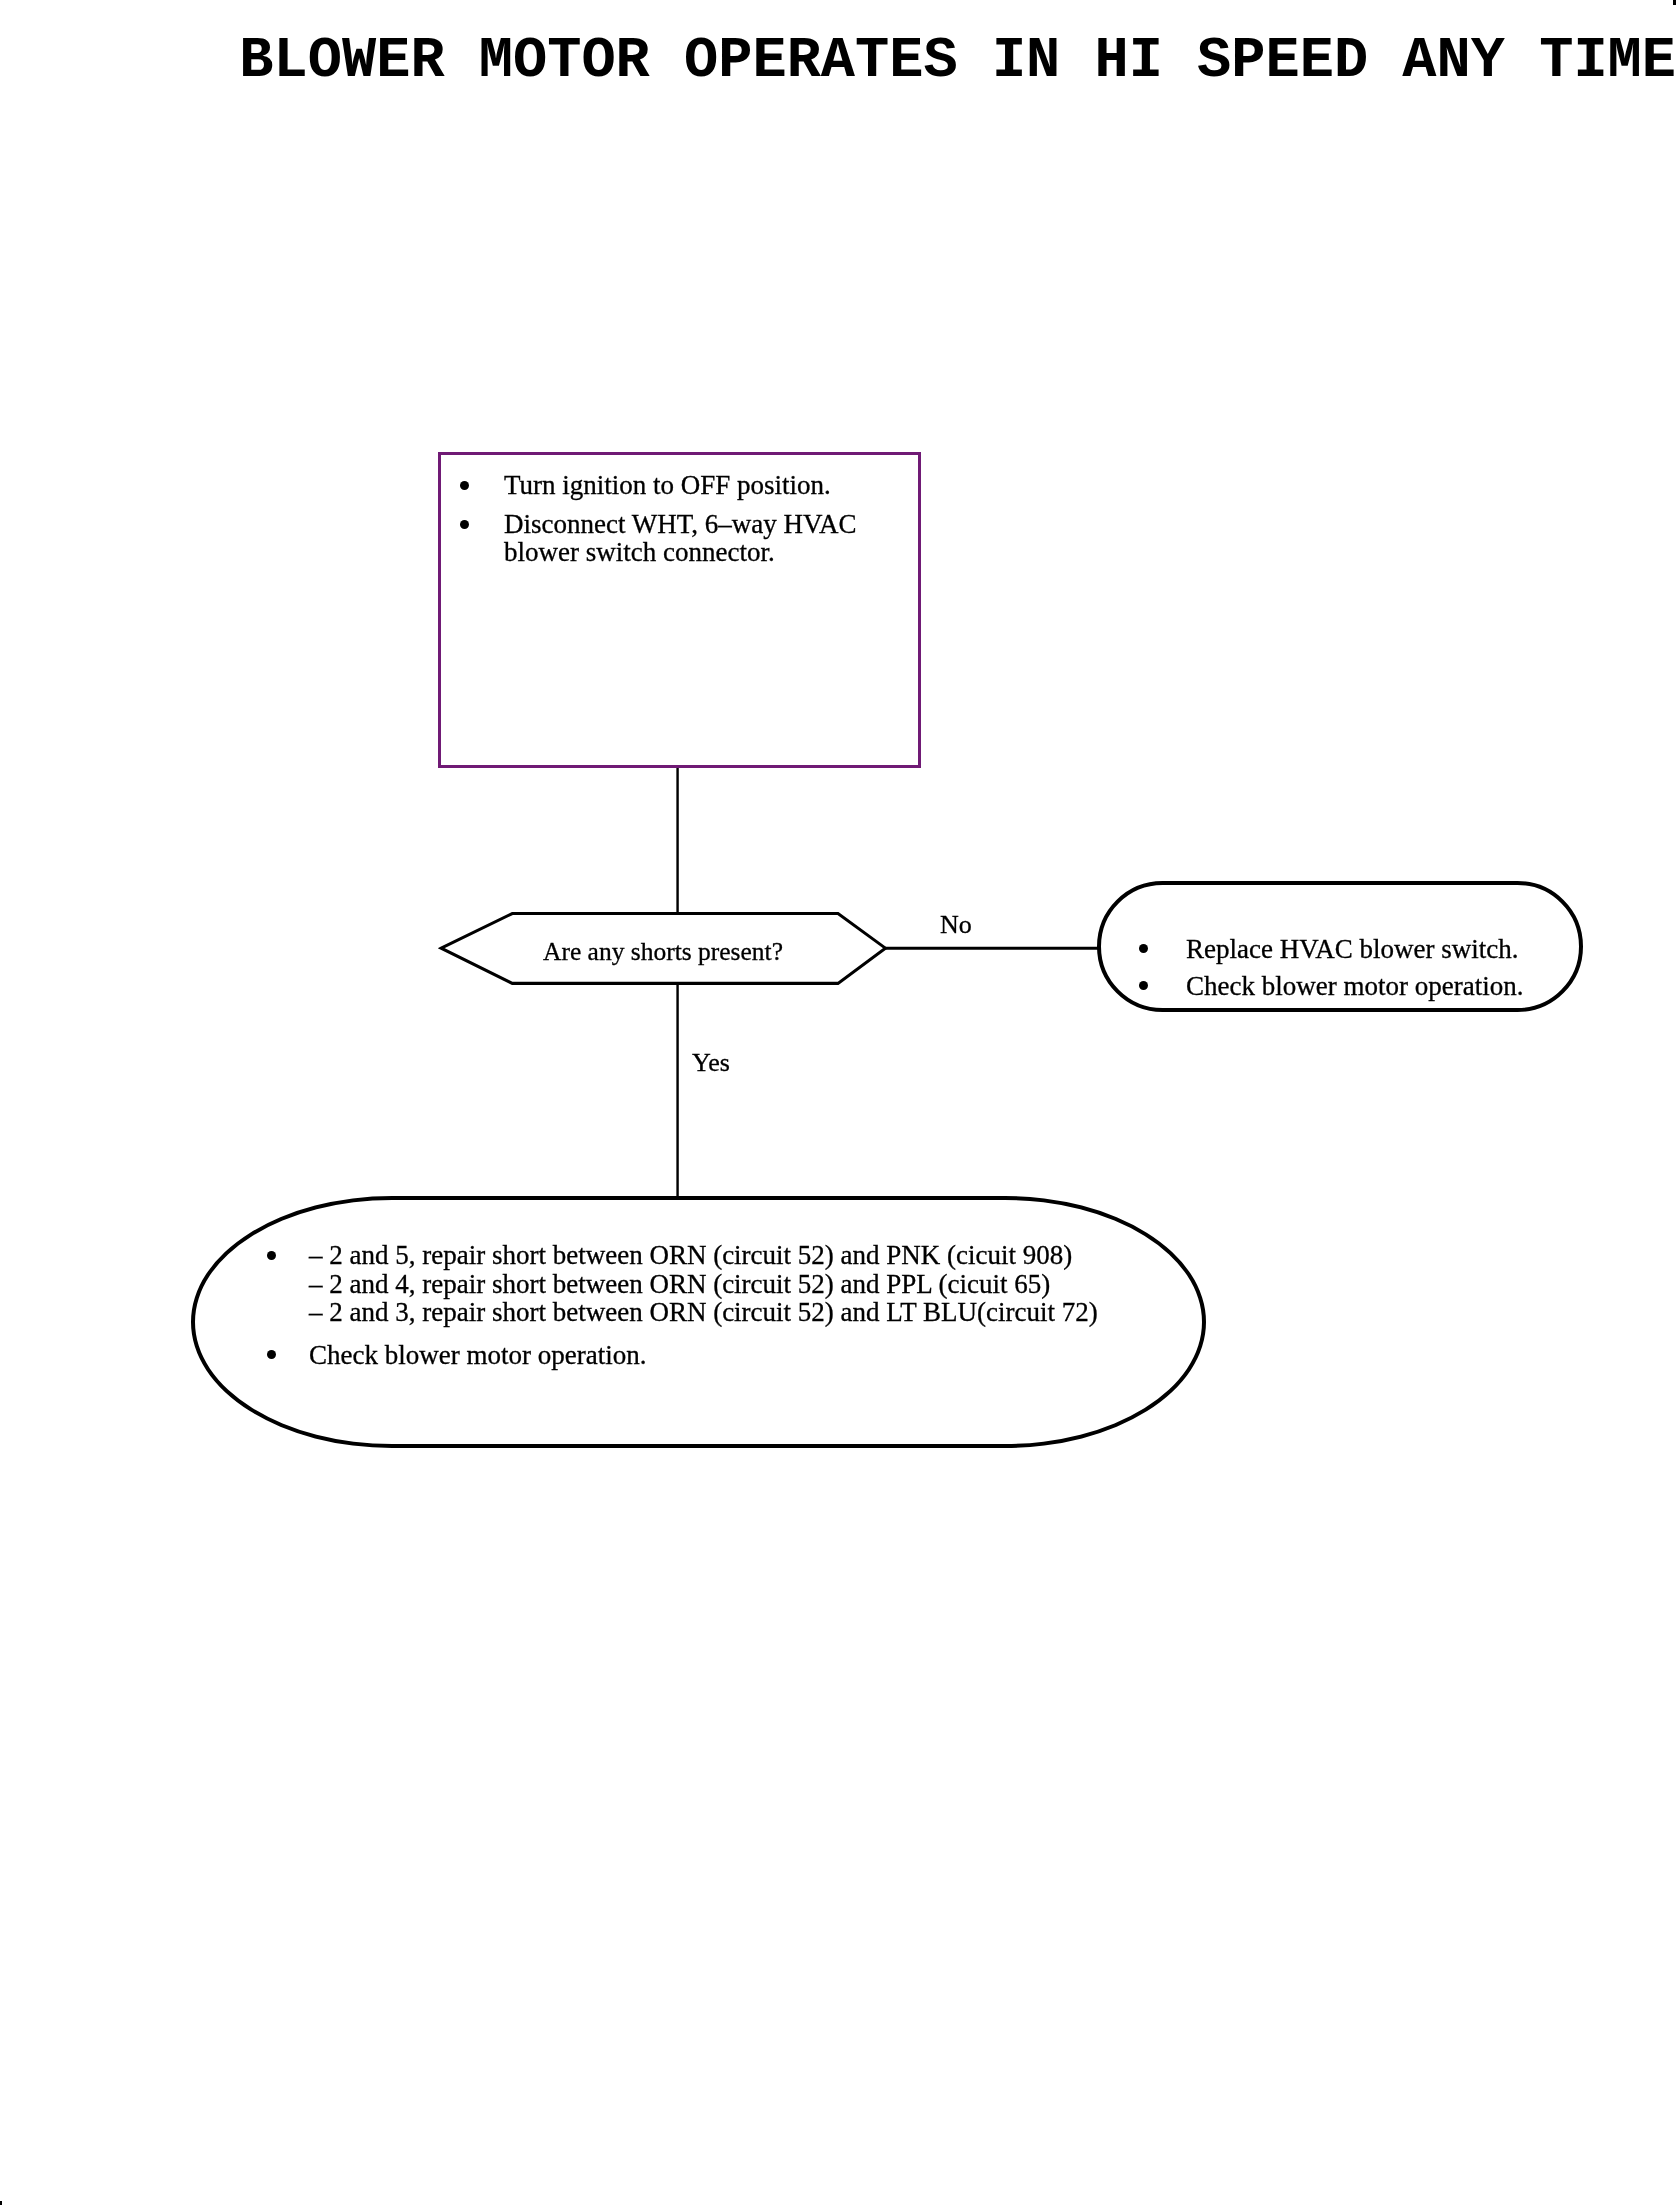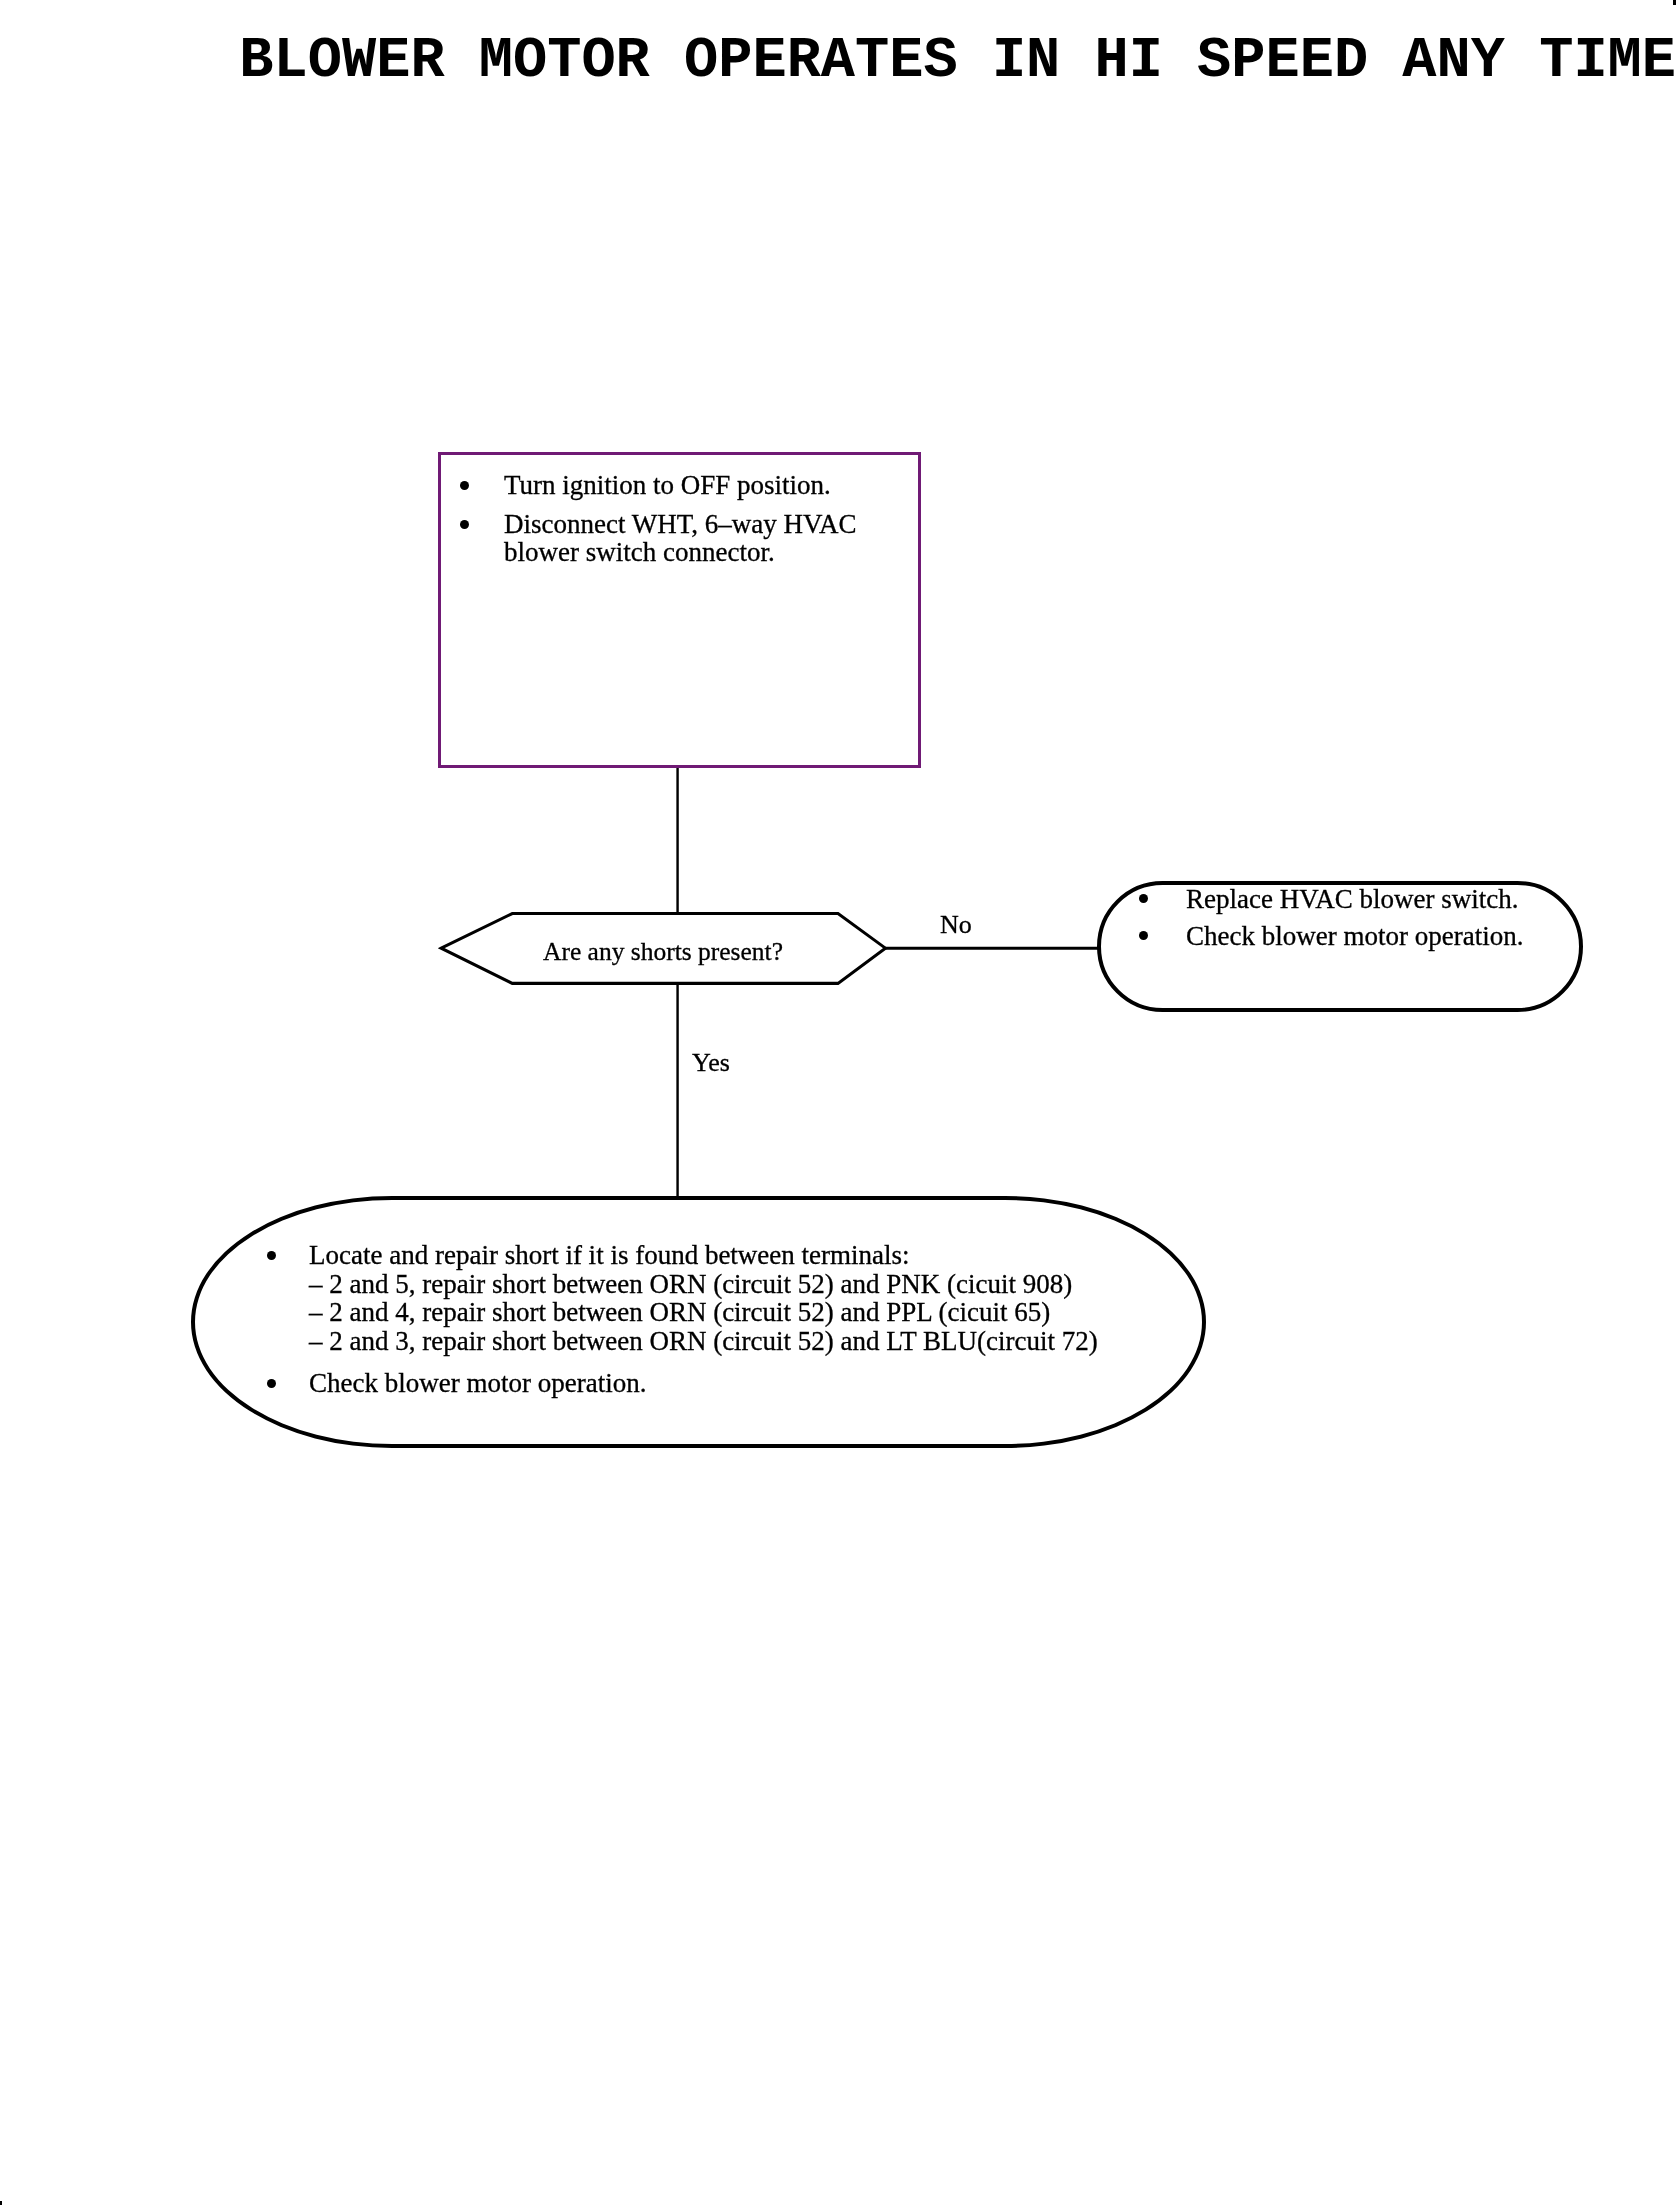--- a/index.html
+++ b/index.html
@@ -103,21 +103,21 @@
     position: absolute;
     left: 1097px;
     top: 881px;
     width: 486px;
     height: 131px;
     border: 4.9px solid #000;
     border-radius: 68px;
     box-sizing: border-box;
     display: flex;
     flex-direction: column;
-    justify-content: flex-start;
+    justify-content: flex-end;
     padding-bottom: 8.5px;
   }
   .no-pill .brow + .brow { margin-top: 8.5px; }
   .no-pill .dot { margin-left: 38px; margin-top: 9px; }
   .no-pill .btxt { margin-left: 38px; }
 
   
   .yes-oval {
     position: absolute;
     left: 191px;
@@ -188,21 +188,20 @@
       <div class="btxt">
         <div>Check blower motor operation.</div>
       </div>
     </div>
   </div>
 
   <div class="yes-oval serif">
     <div class="brow">
       <span class="dot"></span>
       <div class="btxt">
-        <div>Locate and repair short if it is found between terminals:</div>
         <div>– 2 and 5, repair short between ORN (circuit 52) and PNK (cicuit 908)</div>
         <div>– 2 and 4, repair short between ORN (circuit 52) and PPL (cicuit 65)</div>
         <div>– 2 and 3, repair short between ORN (circuit 52) and LT BLU(circuit 72)</div>
       </div>
     </div>
     <div class="brow">
       <span class="dot"></span>
       <div class="btxt">
         <div>Check blower motor operation.</div>
       </div>

